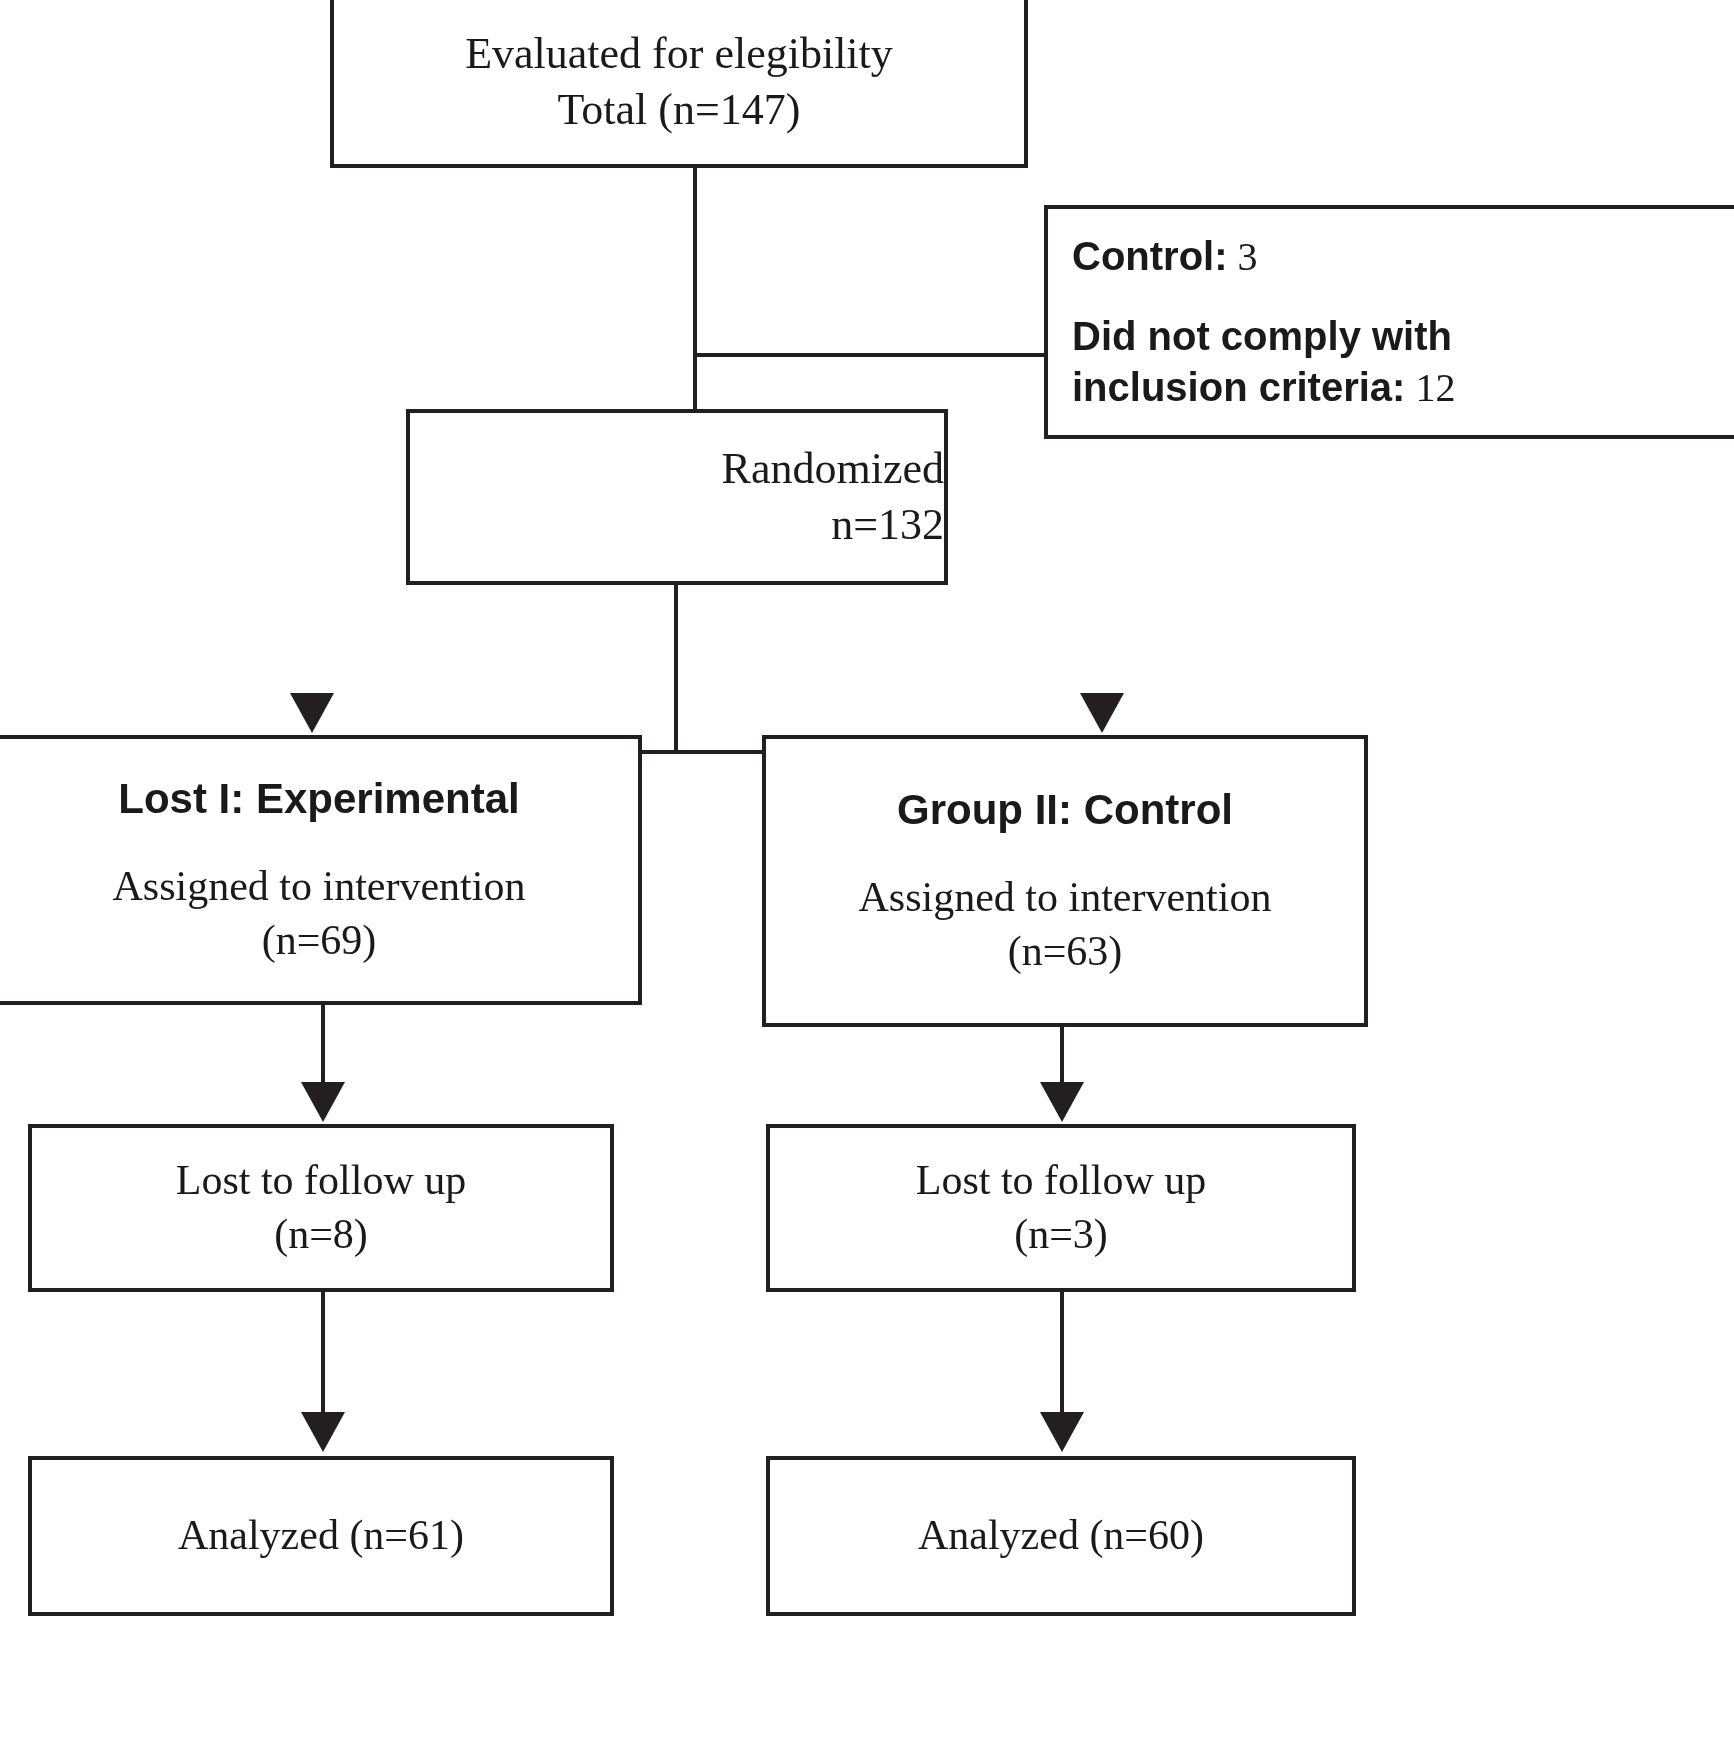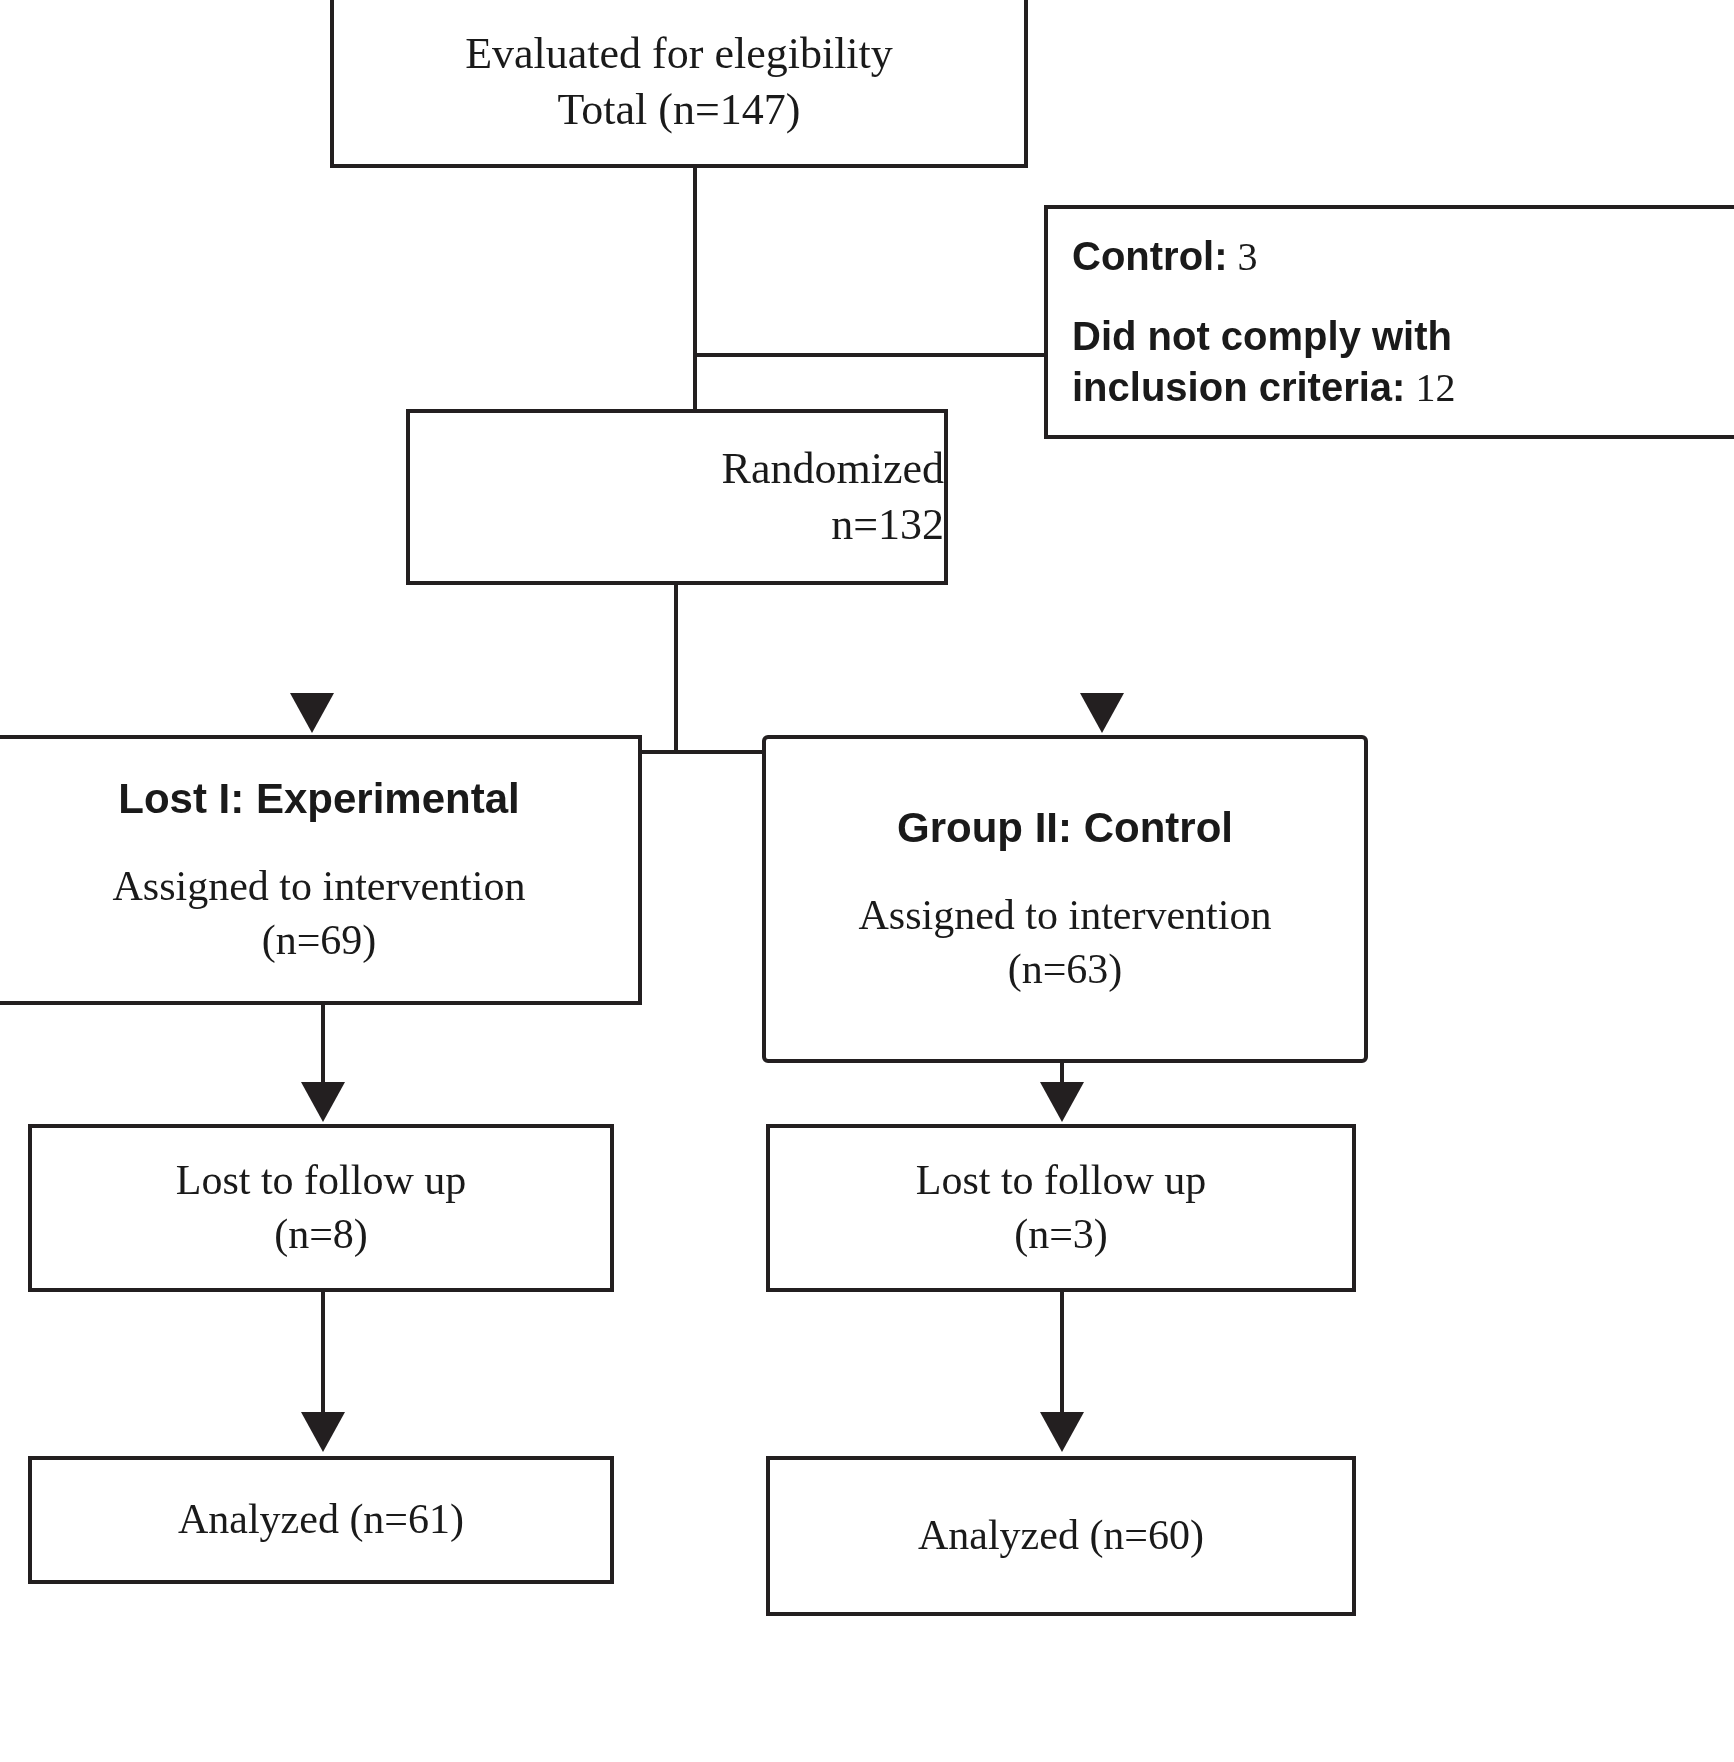--- a/index.html
+++ b/index.html
@@ -54,24 +54,24 @@
   }
   .t-reg { font-weight: 400; font-family: Liberation Serif, serif; }
   .t-bold { font-weight: 700; }
   .gap { display: block; height: 34px; }
 
   
   #node-eligibility { left: 330px;  top: -4px;   width: 698px;  height: 172px; font-size: 44px; }
   #node-excluded    { left: 1044px; top: 205px;  width: 694px;  height: 234px; font-size: 40px; padding: 22px 24px; }
   #node-randomized  { left: 406px;  top: 409px;  width: 542px;  height: 176px; font-size: 44px; align-items: flex-end; }
   #node-group1      { left: -4px;   top: 735px;  width: 646px;  height: 270px; font-size: 42px; }
-  #node-group2      { left: 762px;  top: 735px;  width: 606px;  height: 328px; font-size: 42px; border-radius: 6px; }
+  #node-group2      { left: 762px;  top: 735px;  width: 606px;  height: 292px; font-size: 42px; }
   #node-lost1       { left: 28px;   top: 1124px; width: 586px;  height: 168px; font-size: 42px; }
   #node-lost2       { left: 766px;  top: 1124px; width: 590px;  height: 168px; font-size: 42px; }
-  #node-analyzed1   { left: 28px;   top: 1456px; width: 586px;  height: 128px; font-size: 42px; }
+  #node-analyzed1   { left: 28px;   top: 1456px; width: 586px;  height: 160px; font-size: 42px; }
   #node-analyzed2   { left: 766px;  top: 1456px; width: 590px;  height: 160px; font-size: 42px; }
 </style>
 </head>
 <body>
 
 <div id="diagram">
 
   <div class="line vline" style="left:693px; top:168px; height:245px;"></div>
   <div class="line hline" style="left:693px; top:353px; width:355px;"></div>
 

